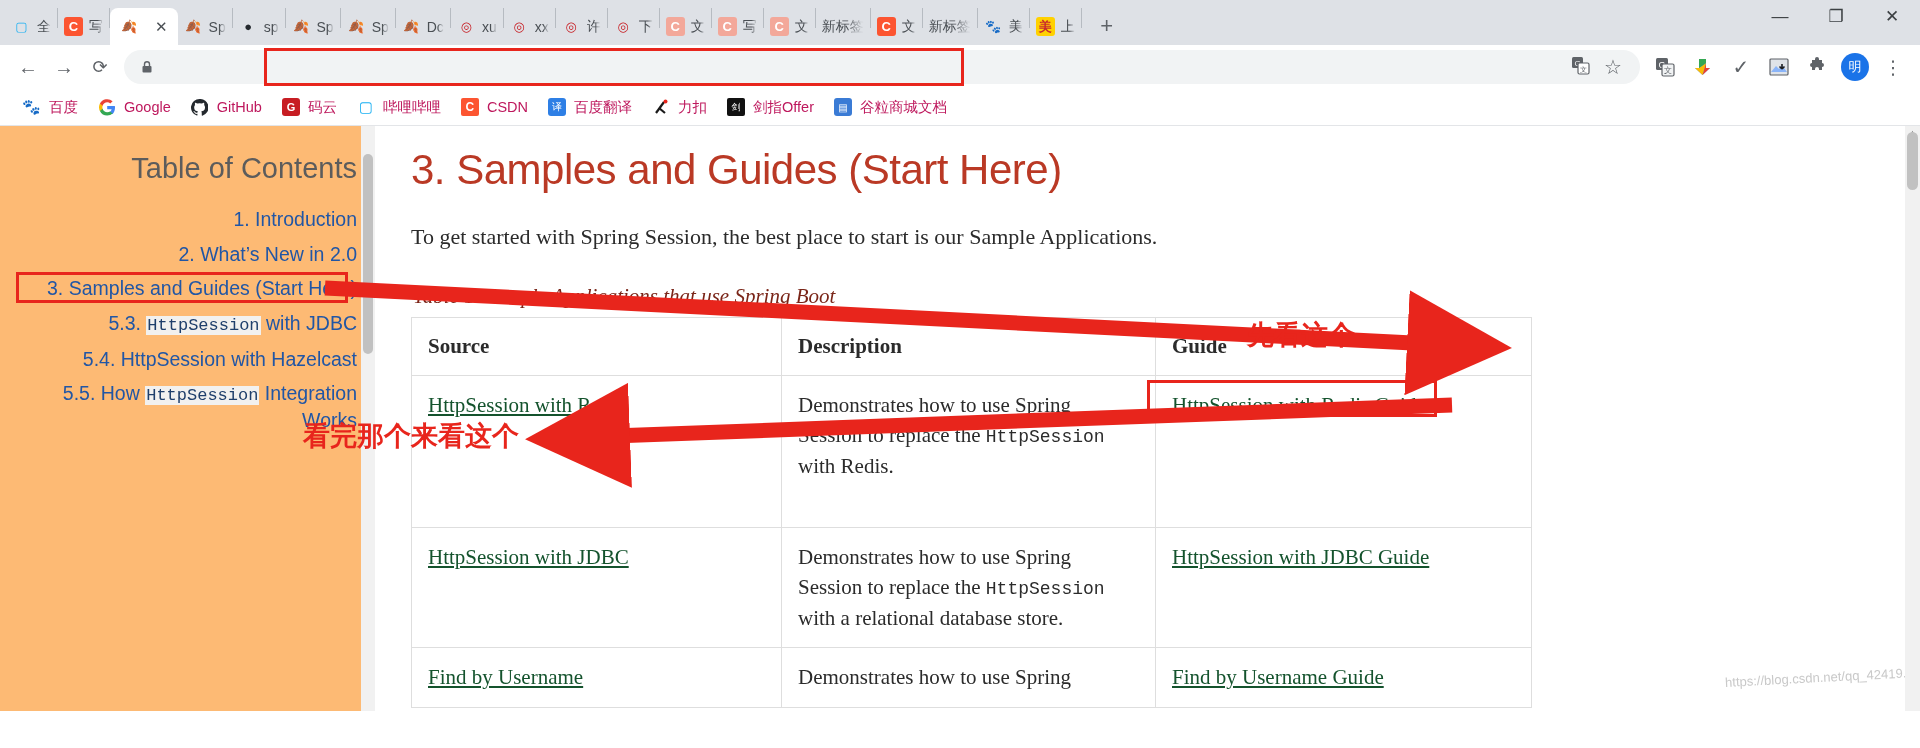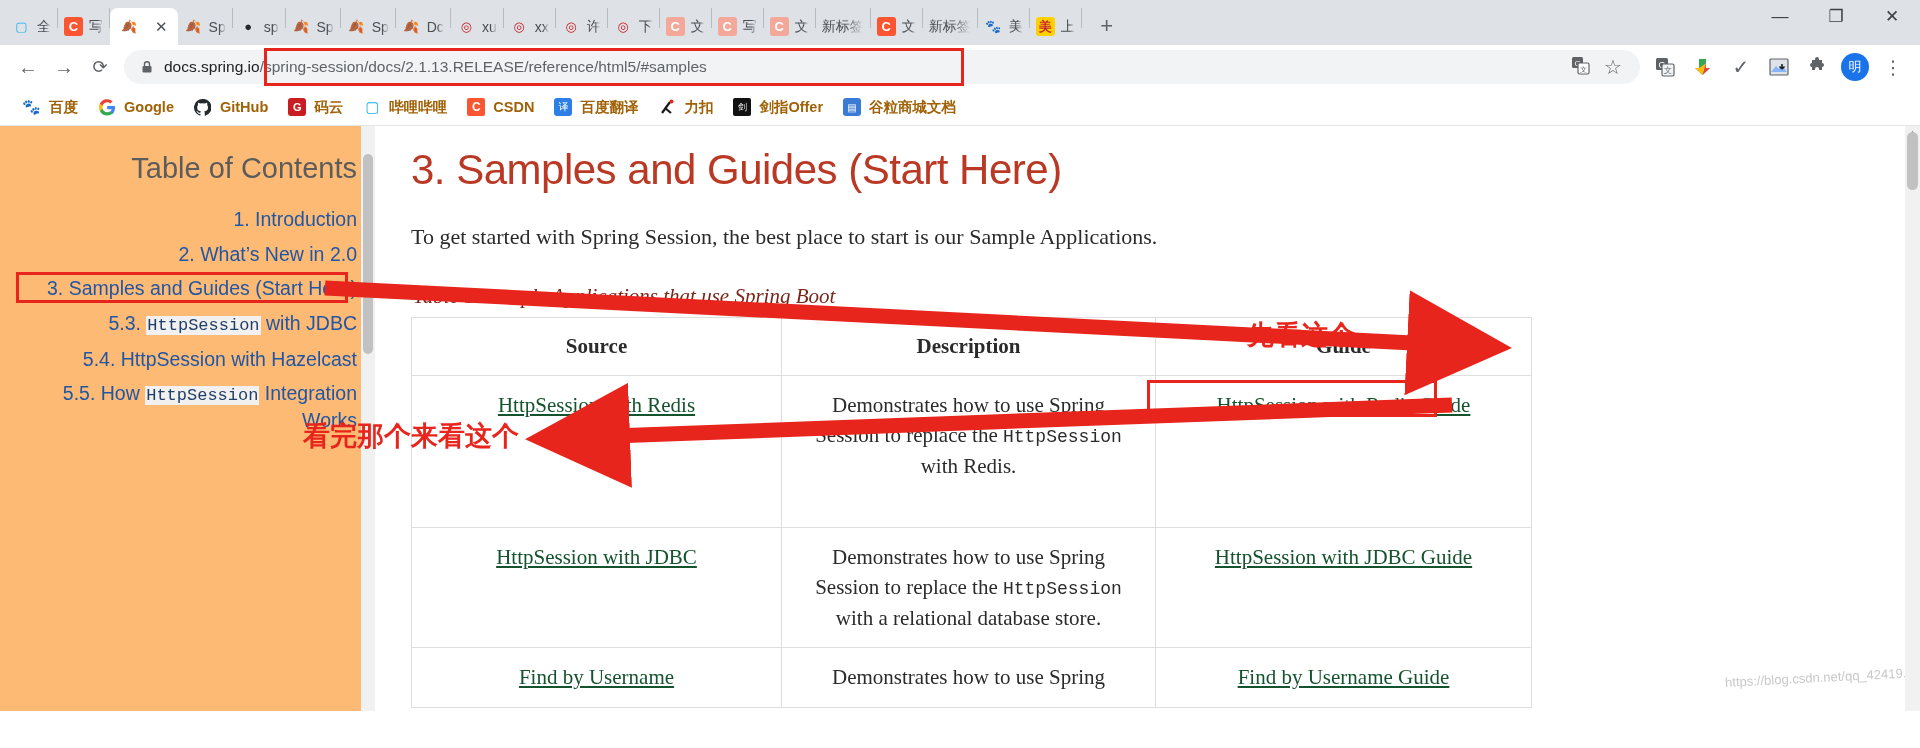--- a/index.html
+++ b/index.html
@@ -82,21 +82,21 @@
 
   
   .bookmarks{
     height:37px; background:#fff; display:flex; align-items:center; padding:0 14px;
     border-bottom:1px solid #e3e5e8; gap:2px;
   }
   .bm{ display:flex; align-items:center; padding:4px 9px; border-radius:4px; }
   .bm .bmico{ width:18px; height:18px; margin-right:8px; flex:0 0 18px;
               display:flex; align-items:center; justify-content:center; font-size:13px;
               border-radius:2px; overflow:hidden;}
-  .bm .bmlabel{ font-size:14.5px; color:#a16207; white-space:nowrap;font-weight:bold; }
+  .bm .bmlabel{ font-size:14.5px; color:#be185d; white-space:nowrap; }
 
   
   .page{ position:relative; height:585px; display:flex; background:#fff; overflow:hidden; }
 
   .toc{
     width:375px; flex:0 0 375px; background:#fdba74; padding:26px 18px 0 22px;
     position:relative; overflow:hidden;text-align:right;
   }
   .toc h2{
     margin:0 0 22px 0; font-weight:400; font-size:29px; color:#5c5c5c;
@@ -127,21 +127,21 @@
   .intro{
     font-family:"Liberation Serif", serif; font-size:22px; color:#2b2b2b;
     margin:0 0 34px 0;
   }
   .tablecap{
     font-family:"Liberation Serif", serif; font-style:italic; font-size:21px;
     color:#7a2518; margin:0 0 8px 2px;
   }
   table.samples{ border-collapse:collapse; width:1120px; table-layout:fixed; }
   table.samples th, table.samples td{
-    border:1px solid #dedede; padding:14px 16px; vertical-align:top; text-align:center;
+    border:1px solid #dedede; padding:14px 16px; vertical-align:top; text-align:left;
     font-family:"Liberation Serif", serif;
   }
   table.samples th{ font-size:21px; color:#2b2b2b; font-weight:bold; padding:16px; }
   table.samples td{ font-size:21px; color:#2b2b2b; line-height:1.45; }
   table.samples col.c1{ width:370px; }
   table.samples col.c2{ width:374px; }
   table.samples col.c3{ width:376px; }
   table.samples a{ color:#14532d; text-decoration:underline; }
   table.samples td .mono{ font-family:"Liberation Mono", monospace; font-size:18px; }
 
@@ -298,21 +298,20 @@
   <div class="navbtn" style="font-size:18px;">⟳</div>
 
   <div class="omnibox-wrap">
     <div class="omnibox">
       <span class="lock">
         <svg width="14" height="14" viewBox="0 0 14 14">
           <rect x="2.5" y="6" width="9" height="6.5" rx="1" fill="#5f6368"></rect>
           <path d="M4.5 6V4.3a2.5 2.5 0 0 1 5 0V6" fill="none" stroke="#5f6368" stroke-width="1.4"></path>
         </svg>
       </span>
-      <span class="urltext"><span>docs.spring.io</span><span class="dim">/spring-session/docs/2.1.13.RELEASE/reference/html5/#samples</span></span>
       <span class="omnibox-right">
         <span>
           <svg width="19" height="19" viewBox="0 0 19 19">
             <rect x="1" y="1" width="11" height="11" rx="1.5" fill="#5f6368"></rect>
             <text x="6.5" y="9.5" font-size="8" fill="#fff" text-anchor="middle" font-family="Liberation Sans, sans-serif">G</text>
             <rect x="7" y="7" width="11" height="11" rx="1.5" fill="#fff" stroke="#5f6368" stroke-width="1.2"></rect>
             <text x="12.5" y="15.5" font-size="7" fill="#5f6368" text-anchor="middle" font-family="Liberation Sans, sans-serif">文</text>
           </svg>
         </span>
         <span style="font-size:20px;color:#5f6368;">☆</span>

